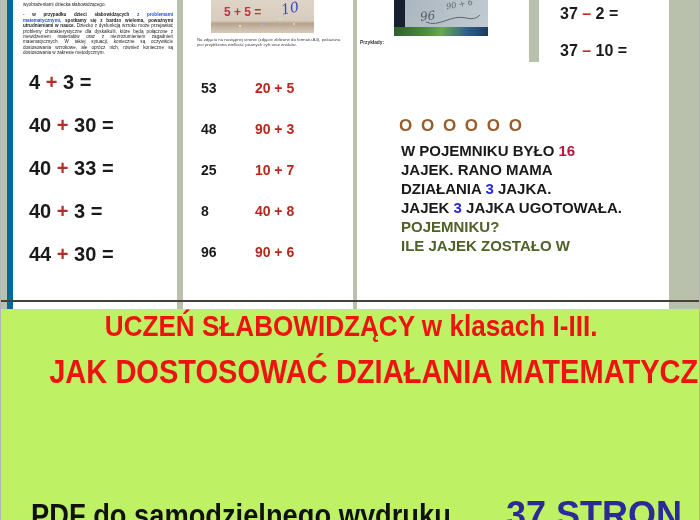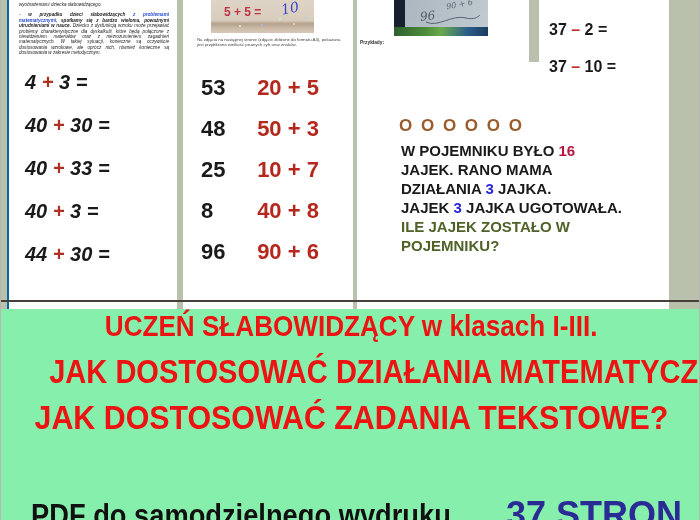--- a/index.html
+++ b/index.html
@@ -5,21 +5,21 @@
   html,body{margin:0;padding:0;background:#888;}
   .stage{
     position:relative; width:700px; height:520px; overflow:hidden;
     background:#ffffff; font-family:"Liberation Sans", sans-serif;
     border-left:1px solid #b5b5b5; border-right:1px solid #b5b5b5; box-sizing:border-box;
   }
   
   .top-collage{position:absolute;left:0;top:0;width:700px;height:309px;background:#b9c0ab;}
   .dark-rule{position:absolute;left:0;top:300px;width:700px;height:2px;background:#45413a;}
   .panel{position:absolute;top:0;background:#ffffff;height:374px;}
-  .panel1{left:6px;width:170px;border-left:2px solid #0369a1;box-sizing:border-box;font-style:italic;}
+  .panel1{left:6px;width:170px;border-left:6px solid #0369a1;box-sizing:border-box;}
   .panel2{left:182px;width:170px;}
   .panel3{left:356px;width:312px;}
   .sage-patch{position:absolute;left:528px;top:0;width:10px;height:62px;background:#b9c0ab;}
 
   
   .tiny-text{position:absolute;left:10px;top:2px;width:150px;font-size:4.6px;line-height:5.4px;
     color:#222;text-align:justify;}
   .tiny-text .intro{display:block;margin-bottom:5px;}
   .tiny-text .lead{font-weight:bold;}
   .tiny-text .blue{color:#2a4fd0;font-weight:bold;}
@@ -33,54 +33,54 @@
   .photo1{position:absolute;left:28px;top:0;width:103px;height:33px;overflow:hidden;
     background:linear-gradient(180deg,#ded4c7 0%,#d8ccbd 62%,#b4a28c 72%,#cabba8 86%,#d6c9b8 100%);}
   .photo1 .expr{position:absolute;left:13px;top:5px;font-size:12px;font-weight:bold;color:#c03340;}
   .photo1 .ans{position:absolute;left:70px;top:0px;font-size:14px;color:#3946c8;
     font-family:"DejaVu Serif",serif;font-style:italic;transform:rotate(-12deg);}
   .sparkles{position:absolute;left:20px;top:14px;width:2px;height:2px;background:#9fe0ff;border-radius:50%;
     box-shadow:14px 6px 0 #ffb3d9, 30px 10px 0 #b9a8ff, 48px 4px 0 #a8ffd0, 62px 9px 0 #ffd9a8,
                74px 3px 0 #a8ccff, 40px 13px 0 #ff9fb0, 8px 11px 0 #d9ffa8;}
   .caption{position:absolute;left:14px;top:37px;width:144px;font-size:4.3px;line-height:5.4px;color:#444;}
   .p2-pairs{position:absolute;left:18px;top:78px;}
-  .pair-row{font-size:22px;font-weight:bold;line-height:20px;margin-bottom:21px;white-space:nowrap;}
+  .pair-row{font-size:14px;font-weight:bold;line-height:20px;margin-bottom:21px;white-space:nowrap;}
   .pair-row .pn{display:inline-block;width:50px;color:#1a1a1a;}
   .pair-row .dec{color:#b4281e;}
 
   
   .photo2{position:absolute;left:37px;top:0;width:94px;height:36px;overflow:hidden;
     background:linear-gradient(115deg,#a9b5bf 0%,#b6c1c8 55%,#c2ccd2 100%);}
   .photo2 .navybar{position:absolute;left:0;top:0;width:11px;height:30px;background:#16202e;}
   .photo2 .streak{position:absolute;left:0;bottom:0;width:100%;height:9px;
     background:linear-gradient(100deg,#2e5e2e 0%,#4d8f3a 35%,#6aa84f 50%,#2b5d8a 78%,#1c3a5e 100%);}
   .photo2 .hw96{position:absolute;left:26px;top:9px;font-size:12px;color:#525c6b;
     font-family:"DejaVu Serif",serif;font-style:italic;transform:rotate(-6deg);}
   .photo2 .hwdec{position:absolute;left:52px;top:0px;font-size:8px;color:#5a6472;
     font-family:"DejaVu Serif",serif;font-style:italic;transform:rotate(-10deg);}
   .photo2 svg{position:absolute;left:30px;top:13px;}
   .examples-label{position:absolute;left:3px;top:40px;font-size:4.8px;font-weight:bold;color:#333;}
 
-  .p3-subs{position:absolute;left:192px;top:4px;margin-top:16px;}
+  .p3-subs{position:absolute;left:203px;top:4px;}
   .sub-row{font-size:16px;font-weight:bold;color:#1a1a1a;line-height:20px;margin-bottom:17px;white-space:nowrap;}
   .sub-row .op{color:#c03028;}
 
   .o-row{position:absolute;left:42px;font-size:17px;font-weight:bold;color:#9a5c2b;
     word-spacing:4px;white-space:nowrap;}
   .o-row1{top:96px;}
   .o-row2{top:116px;}
 
   .problem{position:absolute;left:44px;top:141px;font-size:15px;font-weight:bold;color:#1a1a1a;
     line-height:19px;white-space:nowrap;}
   .problem .crimson{color:#b5173f;}
   .problem .blue{color:#2727d9;}
   .problem .green{color:#4f6228;}
 
   
-  .bottom{position:absolute;left:0;top:309px;width:700px;height:211px;background:#86efac;}
+  .bottom{position:absolute;left:0;top:309px;width:700px;height:211px;background:#bef264;}
   .hline{position:absolute;left:0;width:700px;text-align:center;font-weight:bold;color:#ee1313;white-space:nowrap;}
   .cond{display:inline-block;white-space:nowrap;}
   .h1{top:0px;font-size:30px;}   .h1 .cond{transform:scaleX(0.87);}
   .h2{top:44px;font-size:33px;}  .h2 .cond{transform:scaleX(0.88);}
   .h3{top:90px;font-size:33px;}  .h3 .cond{transform:scaleX(0.92);}
   .h4{top:144px;font-size:28px;}
   .h5-left{position:absolute;left:30px;top:189px;font-size:31px;font-weight:bold;color:#111;
     transform:scaleX(0.88);transform-origin:left top;white-space:nowrap;}
   .h5-right{position:absolute;left:505px;top:185px;font-size:36px;font-weight:bold;color:#2b2b96;white-space:nowrap;}
 </style>
@@ -140,21 +140,21 @@
         <span>Na zdjęciu na następnej stronie (zdjęcie zbliżone do formatu A4),</span>
         <span>pokazana jest przybliżona wielkość pisanych cyfr oraz znaków.</span>
       </div>
       <div class="p2-pairs">
         <div class="pair-row">
           <span class="pn">53</span>
           <span class="dec">20 + 5</span>
         </div>
         <div class="pair-row">
           <span class="pn">48</span>
-          <span class="dec">50 + 3</span>
+          <span class="dec">90 + 3</span>
         </div>
         <div class="pair-row">
           <span class="pn">25</span>
           <span class="dec">10 + 7</span>
         </div>
         <div class="pair-row">
           <span class="pn">8</span>
           <span class="dec">40 + 8</span>
         </div>
         <div class="pair-row">
@@ -191,30 +191,29 @@
         </div>
       </div>
 
       <div class="o-row o-row2">O O O O O O</div>
 
       <div class="problem">
         <div><span>W POJEMNIKU BYŁO </span><span class="crimson">16</span></div>
         <div>JAJEK. RANO MAMA</div>
         <div><span>DZIAŁANIA </span><span class="blue">3</span><span> JAJKA.</span></div>
         <div><span>JAJEK </span><span class="blue">3</span><span> JAJKA UGOTOWAŁA.</span></div>
+        <div class="green">POJEMNIKU?</div>
         <div class="green">ILE JAJEK ZOSTAŁO W</div>
-        <div class="green">POJEMNIKU?</div>
       </div>
     </div>
 
     <div class="sage-patch"></div>
     <div class="dark-rule"></div>
   </div>
 
   <div class="bottom">
     <div class="hline h1"><span class="cond">UCZEŃ SŁABOWIDZĄCY w klasach I-III.</span></div>
     <div class="hline h2"><span class="cond">JAK DOSTOSOWAĆ DZIAŁANIA MATEMATYCZNE?</span></div>
-    <div class="hline h3"><span class="cond">JAK DOSTOSOWAĆ ZADANIA TEKSTOWE?</span></div>
     <div class="h5-left">PDF do samodzielnego wydruku</div>
     <div class="h5-right">37 STRON</div>
   </div>
 
 </div>
 
 </body></html>

